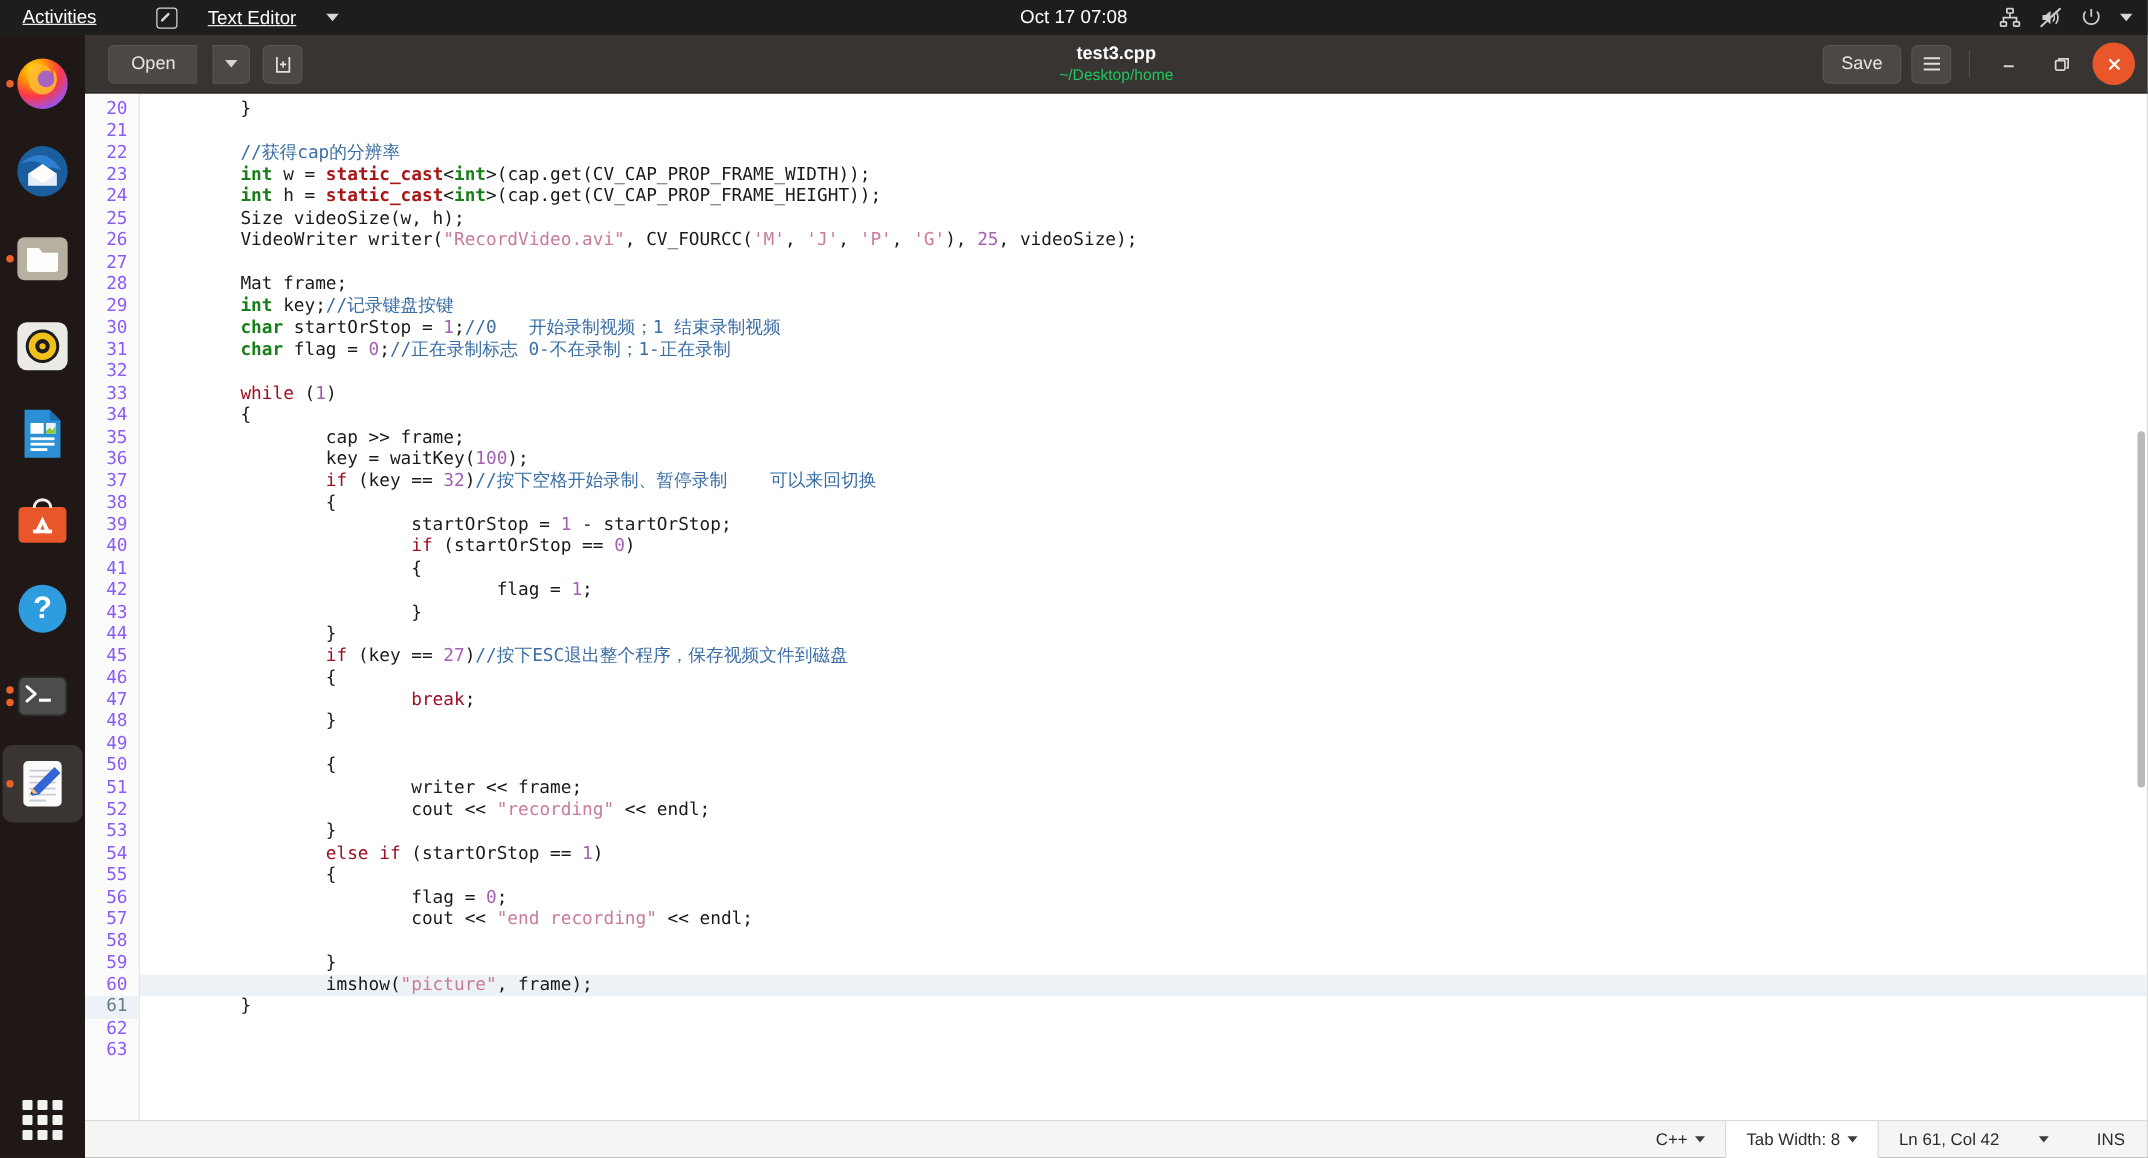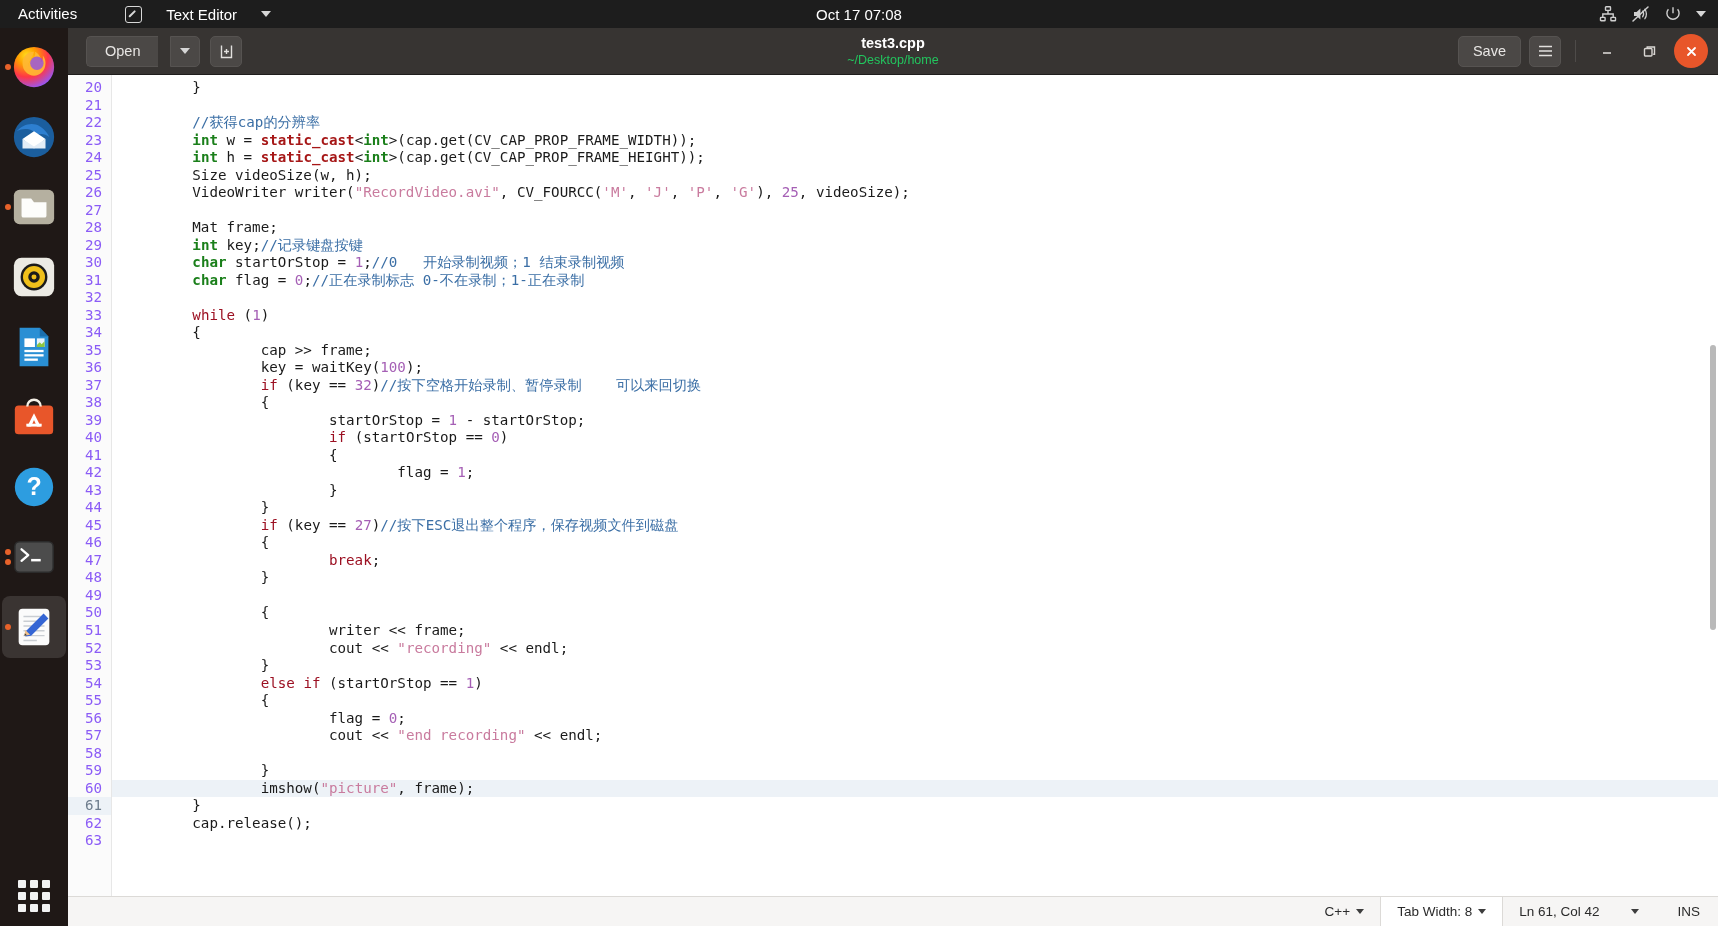--- a/index.html
+++ b/index.html
@@ -12,21 +12,21 @@
 
   
   .topbar {
     position: absolute; top: 0; left: 0;
     width: 1718px; height: 28px;
     background: #1d1d1d;
     display: flex; align-items: center;
     color: #e6e6e6; font-size: 15px;
     z-index: 50;
   }
-  .topbar-left { display: flex; align-items: center; }
+  .topbar-left { display: flex; align-items: center; text-decoration: underline; }
   .activities {
     padding: 3px 12px 4px 18px;
     font-size: 15px; color: #ffffff;
     border-radius: 4px;
   }
   .app-menu {
     display: flex; align-items: center; gap: 24px;
     margin-left: 28px;
     padding: 3px 8px;
     border-radius: 4px;
@@ -535,21 +535,20 @@
         <div class="cl"><span>                        cout &lt;&lt; </span><span class="st">"recording"</span><span> &lt;&lt; endl;</span></div>
         <div class="cl"><span>                }</span></div>
         <div class="cl"><span>                </span><span class="k">else if</span><span> (startOrStop == </span><span class="nm">1</span><span>)</span></div>
         <div class="cl"><span>                {</span></div>
         <div class="cl"><span>                        flag = </span><span class="nm">0</span><span>;</span></div>
         <div class="cl"><span>                        cout &lt;&lt; </span><span class="st">"end recording"</span><span> &lt;&lt; endl;</span></div>
         <div class="cl"><span></span></div>
         <div class="cl"><span>                }</span></div>
         <div class="cl cur"><span>                imshow(</span><span class="st">"picture"</span><span>, frame);</span></div>
         <div class="cl"><span>        }</span></div>
-        <div class="cl"><span>        cap.release();</span></div>
       </div>
     <div class="vscroll">
       <div class="vthumb"></div>
     </div>
   </div>
 
   <div class="statusbar">
     <div class="sb-item">
       <span>C++</span>
       <span class="sb-caret"></span>

